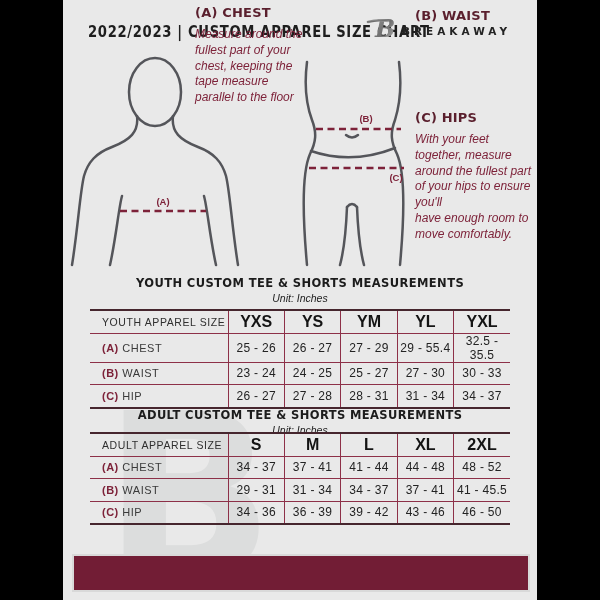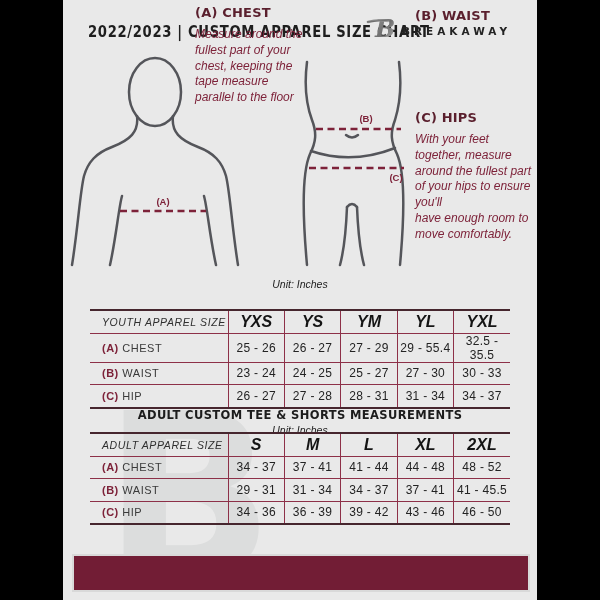--- a/index.html
+++ b/index.html
@@ -51,21 +51,21 @@
     position:absolute;left:27px;width:420px;border-collapse:collapse;table-layout:fixed;
     border-top:2px solid var(--table_border_dark,#46262e);
     border-bottom:2px solid var(--table_border_dark,#46262e);
     background:transparent;z-index:1;
   }
   .t-youth{top:309px;} .t-adult{top:432px;}
   .size-table th,.size-table td{
     border-top:1.5px solid var(--table_line,#8d3048);
     padding:0;height:21.5px;text-align:center;vertical-align:middle;
   }
-  .size-table thead th{border-top:none;font-style:italic;}
+  .size-table thead th{border-top:none;}
   .size-table th:not(:first-child),.size-table td:not(:first-child){border-left:1.2px solid var(--table_line,#8d3048);}
   .size-table col.c-label{width:138px;}
   .size-table thead th{font-size:16px;font-weight:bold;color:#141414;}
   .size-table thead th.label-col{
     font-weight:normal;font-size:10.5px;color:#2f2f2f;letter-spacing:.6px;
     text-align:left;padding-left:12px;
   }
   .size-table td{font-size:12px;color:#232323;letter-spacing:.3px;}
   .size-table td.label-col{text-align:left;padding-left:12px;font-size:11px;color:#3a3a3a;letter-spacing:.5px;}
   .size-table .row-key{color:var(--maroon,#7d2239);font-weight:bold;}
@@ -139,20 +139,21 @@
   </div>
   <div class="guide-block gb-hips">
     <h3>(C) HIPS</h3>
     <p>With your feet together, measure around the fullest part of your hips to ensure you'll
 have enough room to move comfortably.</p>
   </div>
 
   <div class="watermark">B</div>
 
   <div class="tbl-head th-youth">
+    <div class="tbl-title">YOUTH CUSTOM TEE &amp; SHORTS MEASUREMENTS</div>
     <div class="tbl-unit">Unit: Inches</div>
   </div>
   <table class="size-table t-youth">
     <colgroup>
         <col class="c-label">
         <col>
         <col>
         <col>
         <col>
         <col>

